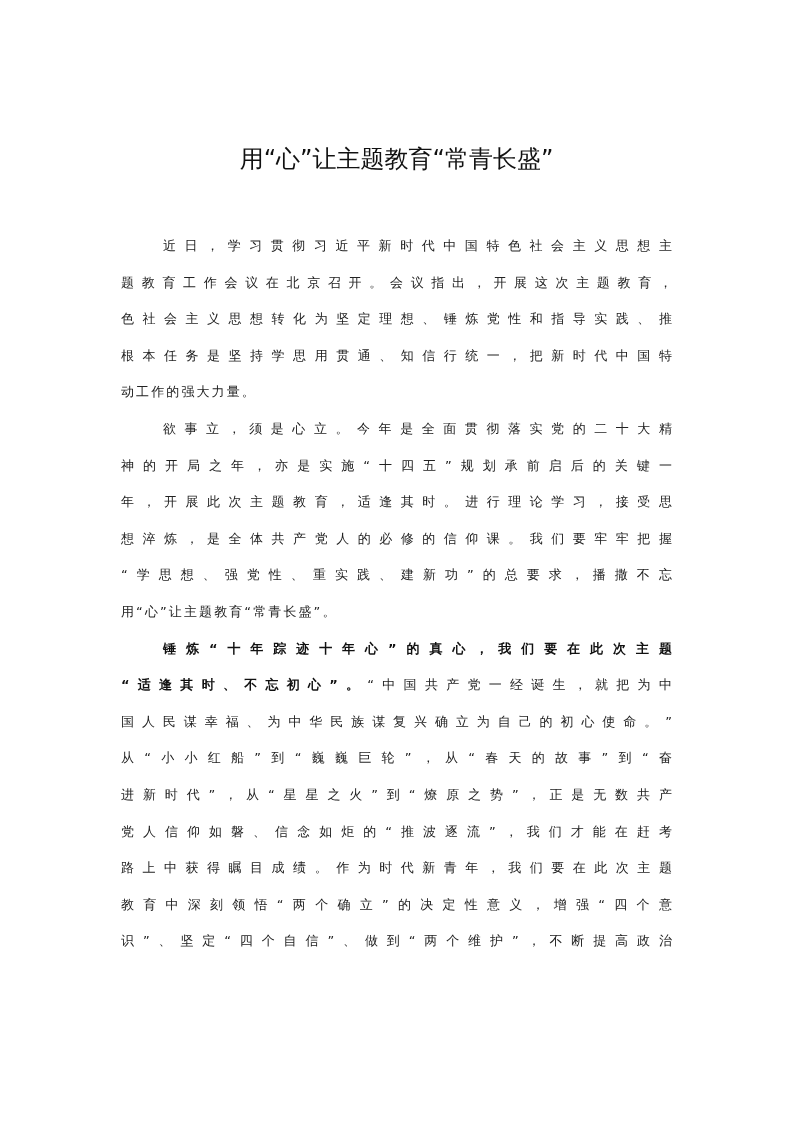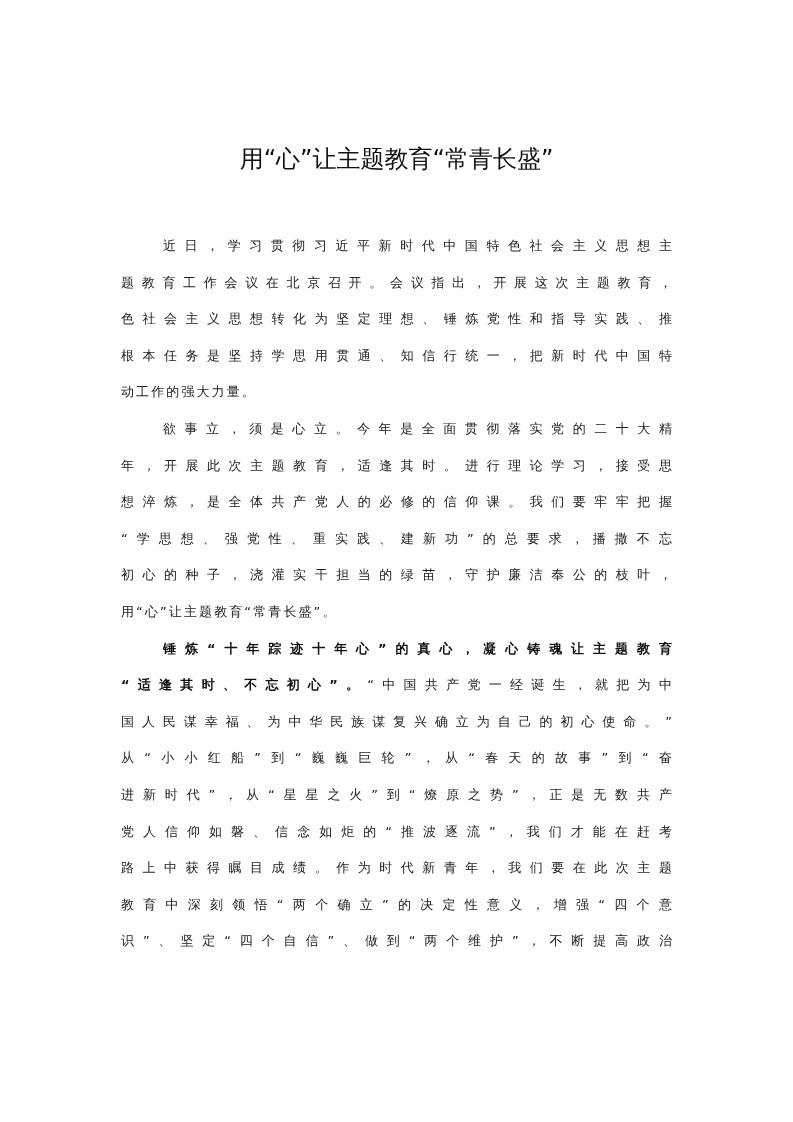--- a/index.html
+++ b/index.html
@@ -73,29 +73,29 @@
     <div>
       <span class="line justify indent">近日，学习贯彻习近平新时代中国特色社会主义思想主</span>
       <span class="line justify">题教育工作会议在北京召开。会议指出，开展这次主题教育，</span>
       <span class="line justify">色社会主义思想转化为坚定理想、锤炼党性和指导实践、推</span>
       <span class="line justify">根本任务是坚持学思用贯通、知信行统一，把新时代中国特</span>
       <span class="line">动工作的强大力量。</span>
     </div>
 
     <div>
       <span class="line justify indent">欲事立，须是心立。今年是全面贯彻落实党的二十大精</span>
+      <span class="line justify">神的开局之年，亦是实施“十四五”规划承前启后的关键一</span>
       <span class="line justify">年，开展此次主题教育，适逢其时。进行理论学习，接受思</span>
       <span class="line justify">想淬炼，是全体共产党人的必修的信仰课。我们要牢牢把握</span>
       <span class="line justify">“学思想、强党性、重实践、建新功”的总要求，播撒不忘</span>
-      <span class="line justify">初心的种子，浇灌实干担当的绿苗，守护廉洁奉公的枝叶，</span>
       <span class="line">用“心”让主题教育“常青长盛”。</span>
     </div>
 
     <div>
-      <span class="line justify indent bold">锤炼“十年踪迹十年心”的真心，凝心铸魂让主题教育</span>
+      <span class="line justify indent bold">锤炼“十年踪迹十年心”的真心，我们要在此次主题</span>
       <span class="line justify"><span class="bold">“适逢其时、不忘初心”。</span><span>“中国共产党一经诞生，就把为中</span></span>
       <span class="line justify">国人民谋幸福、为中华民族谋复兴确立为自己的初心使命。”</span>
       <span class="line justify">从“小小红船”到“巍巍巨轮”，从“春天的故事”到“奋</span>
       <span class="line justify">进新时代”，从“星星之火”到“燎原之势”，正是无数共产</span>
       <span class="line justify">党人信仰如磐、信念如炬的“推波逐流”，我们才能在赶考</span>
       <span class="line justify">路上中获得瞩目成绩。作为时代新青年，我们要在此次主题</span>
       <span class="line justify">教育中深刻领悟“两个确立”的决定性意义，增强“四个意</span>
       <span class="line justify">识”、坚定“四个自信”、做到“两个维护”，不断提高政治</span>
     </div>
 

